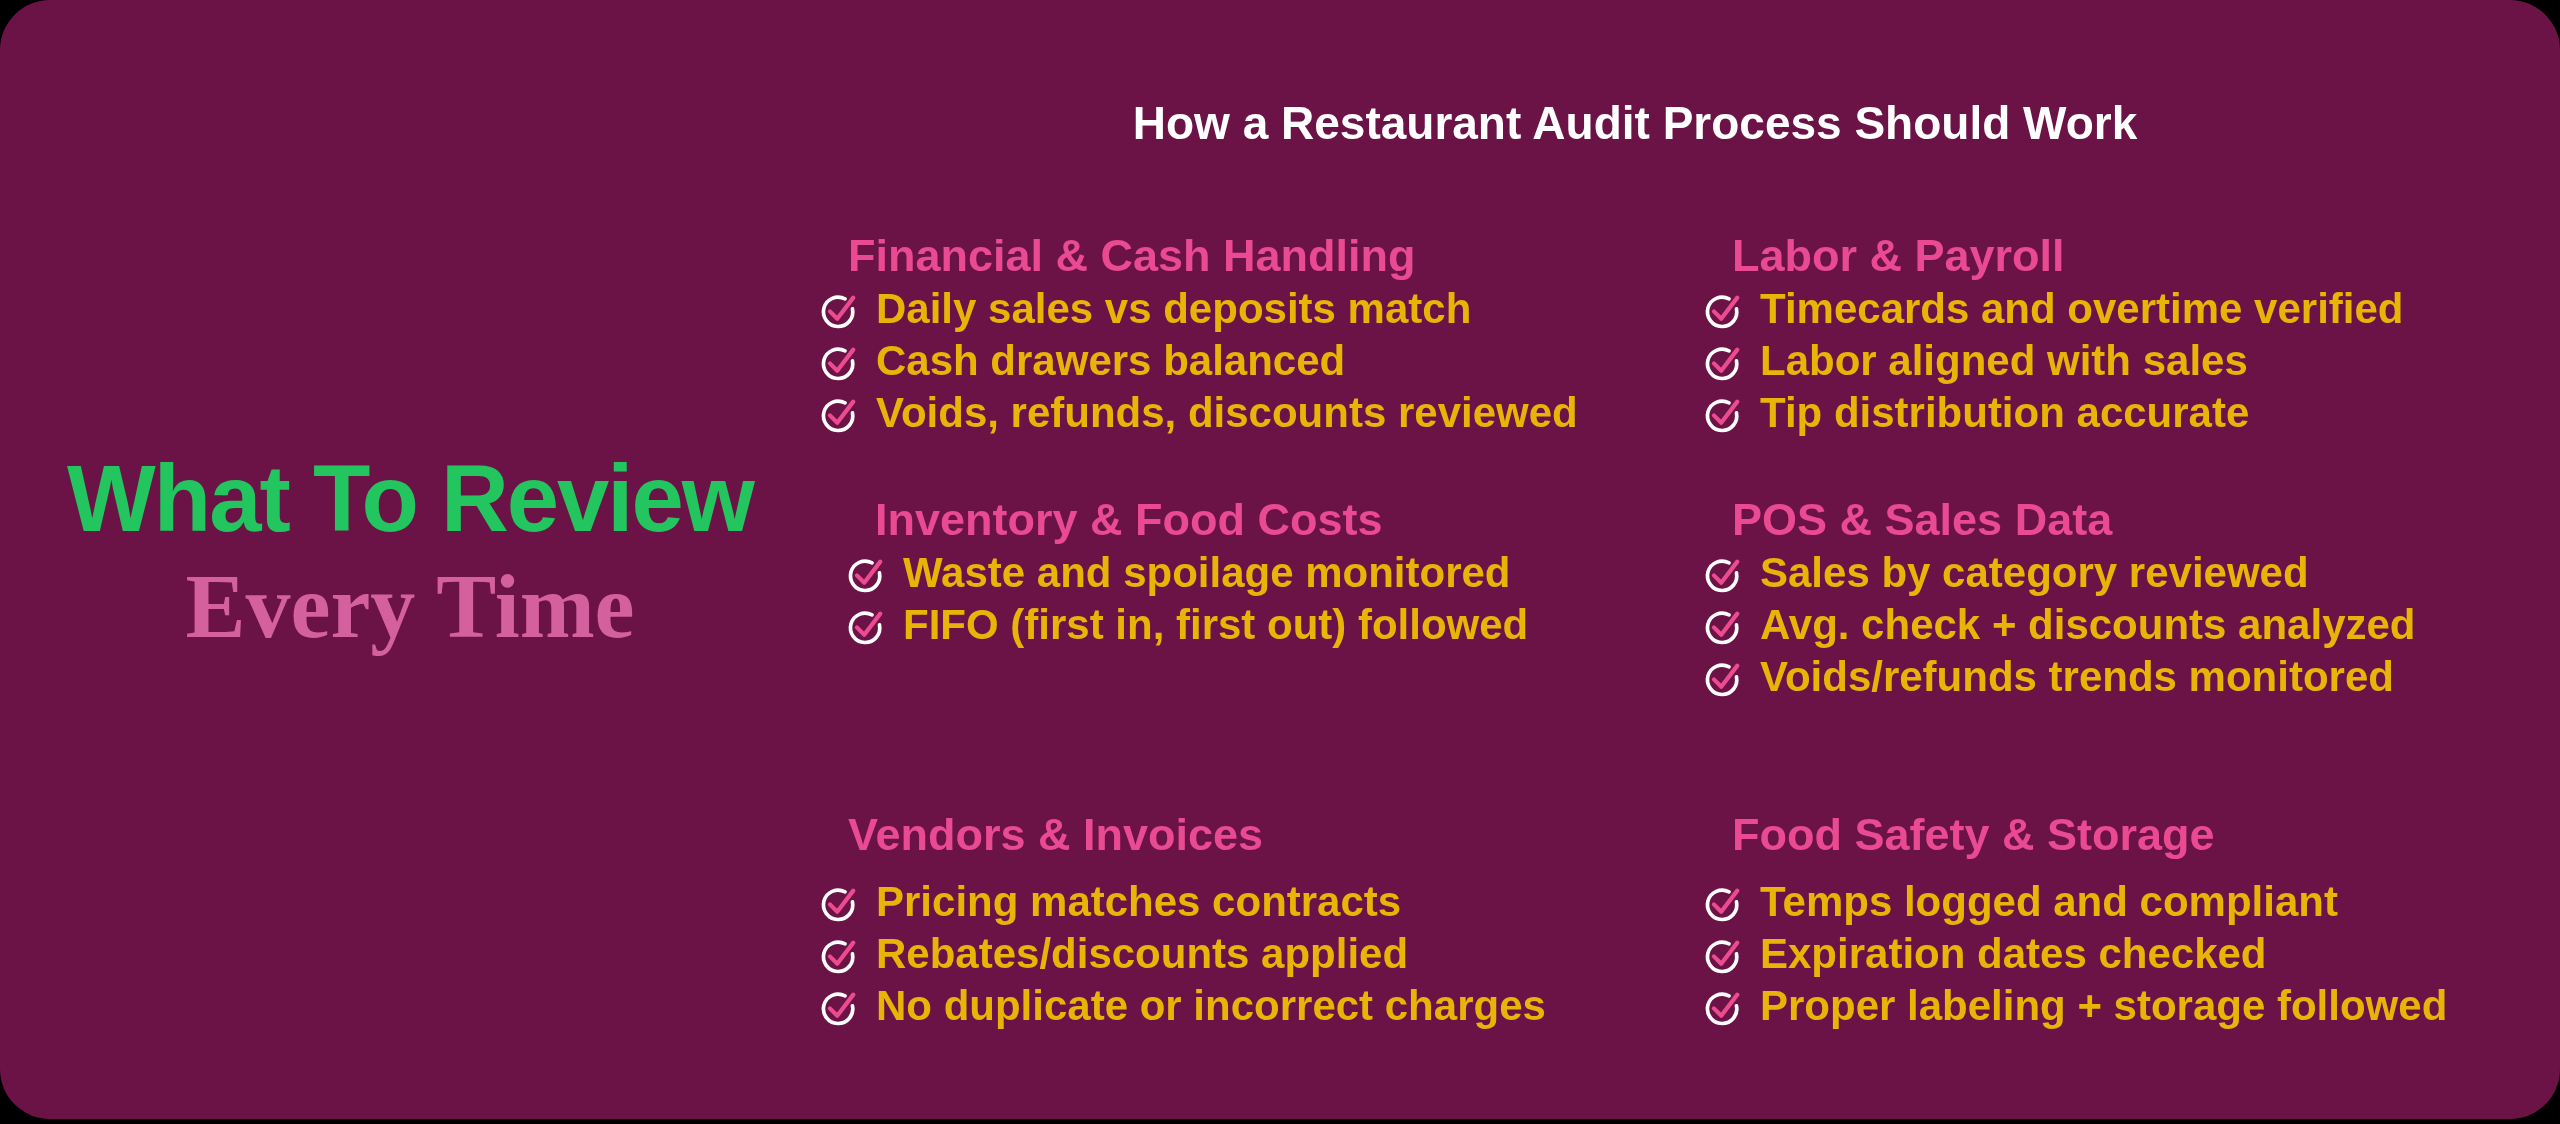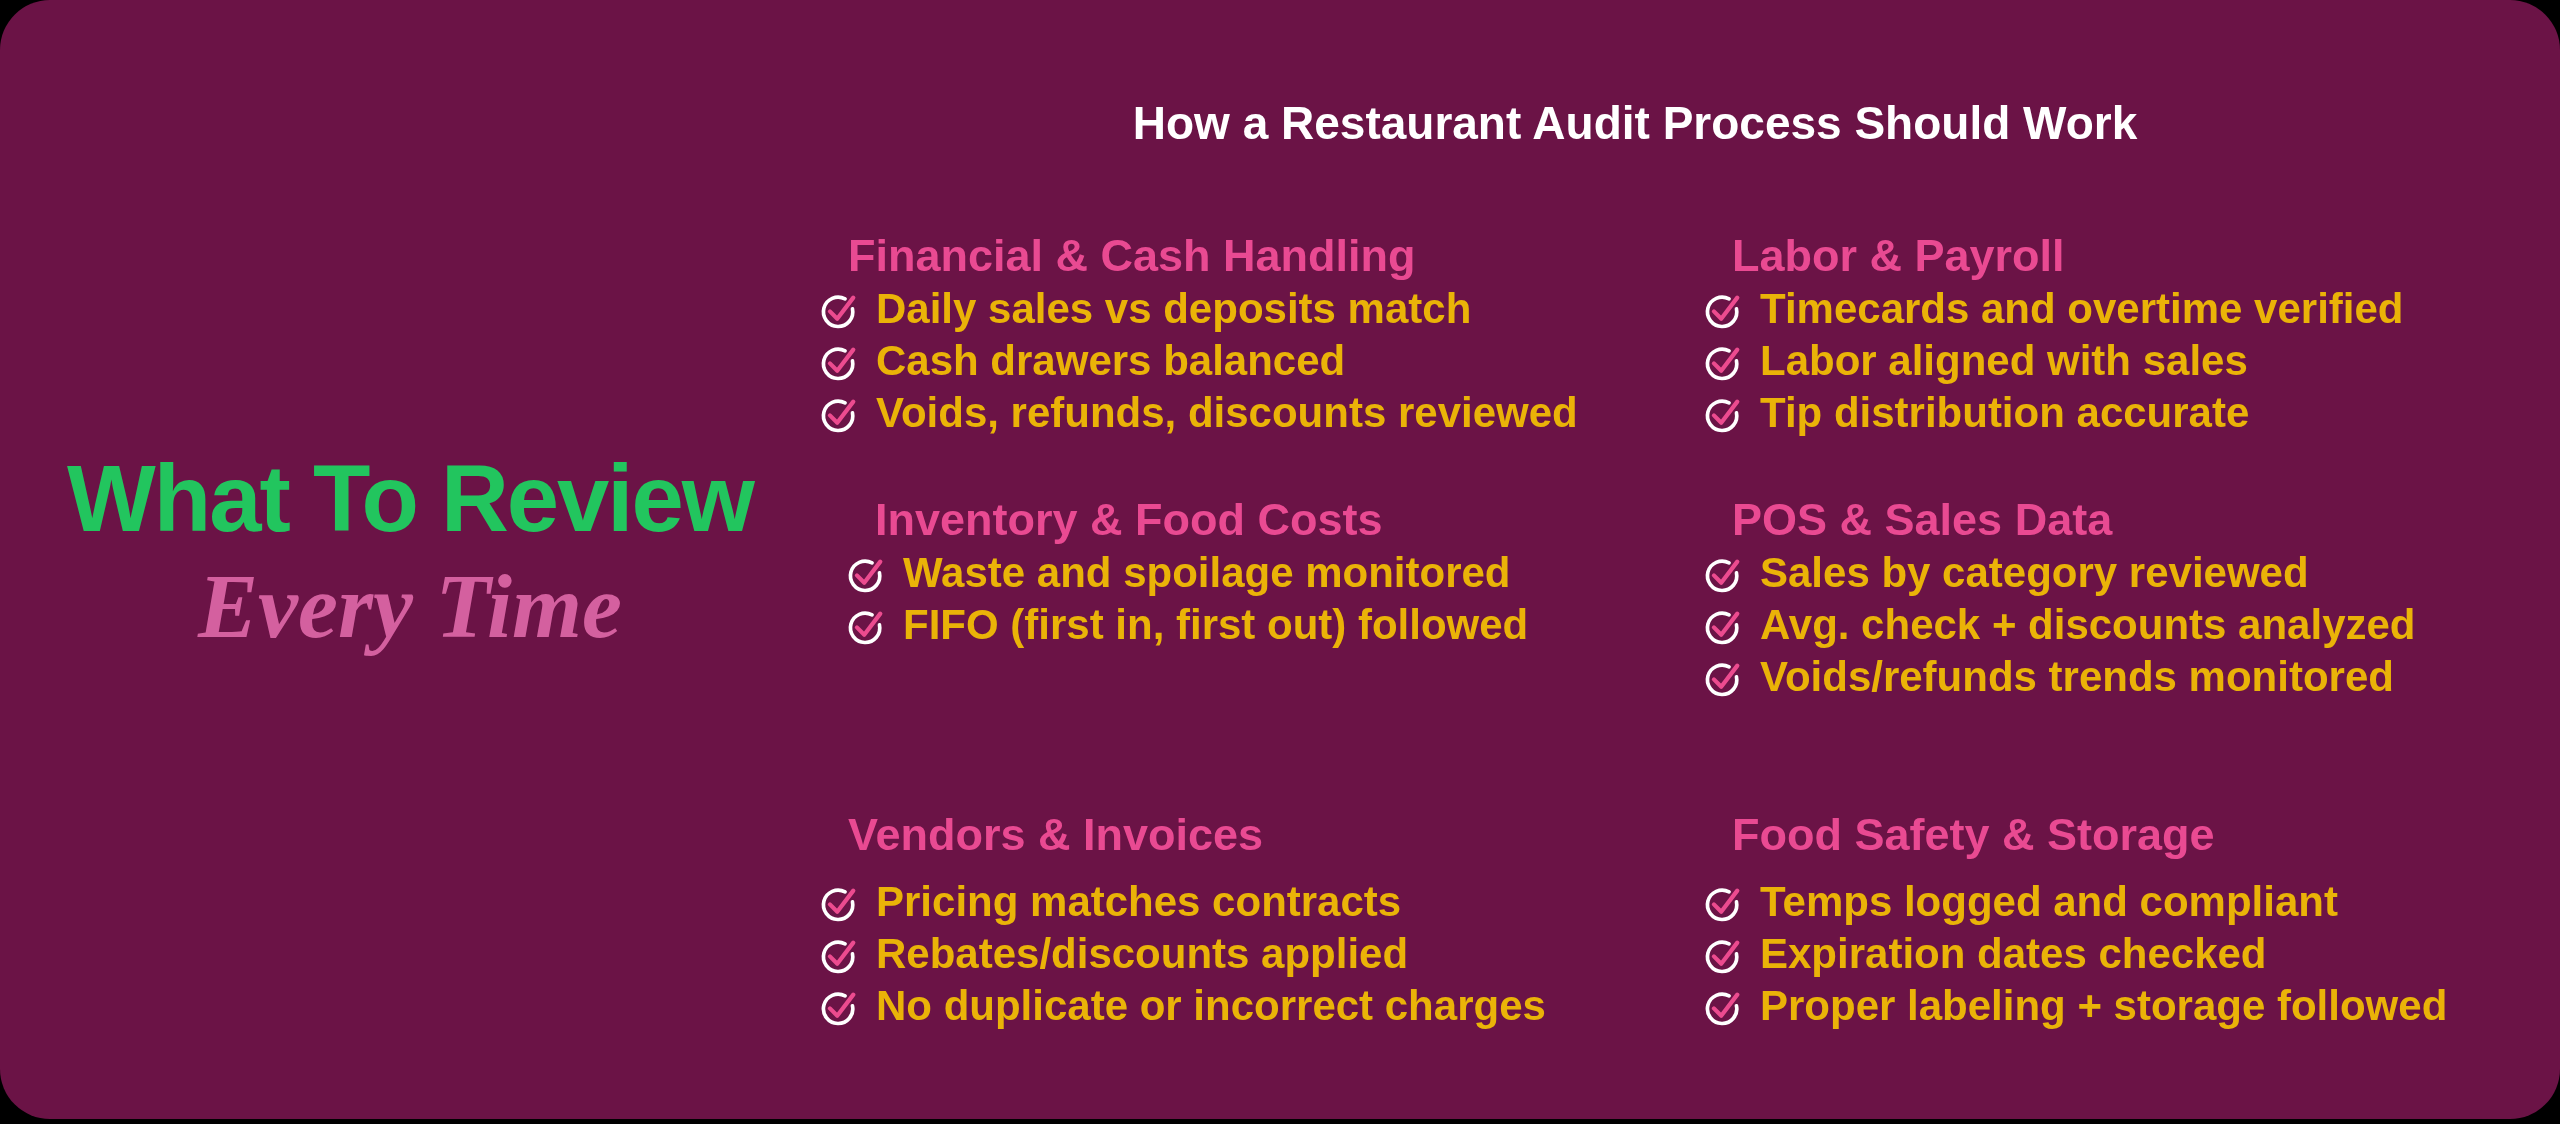--- a/index.html
+++ b/index.html
@@ -39,21 +39,20 @@
     color: #22c55e;
     font-weight: 700;
     font-size: 94px;
     line-height: 1.0;
     letter-spacing: -2px;
     margin: 0;
   }
   .left-subtitle {
     color: #D4609F;
     font-family: "Liberation Serif", serif;
-    font-style: italic;
     font-weight: 700;
     font-size: 90px;
     line-height: 1.0;
     margin: 16px 0 0 0;
   }
   .section { position: absolute; width: 870px; }
   .section h3 {
     margin: 0 0 10px 30px;
     color: #E94A92;
     font-weight: 700;

